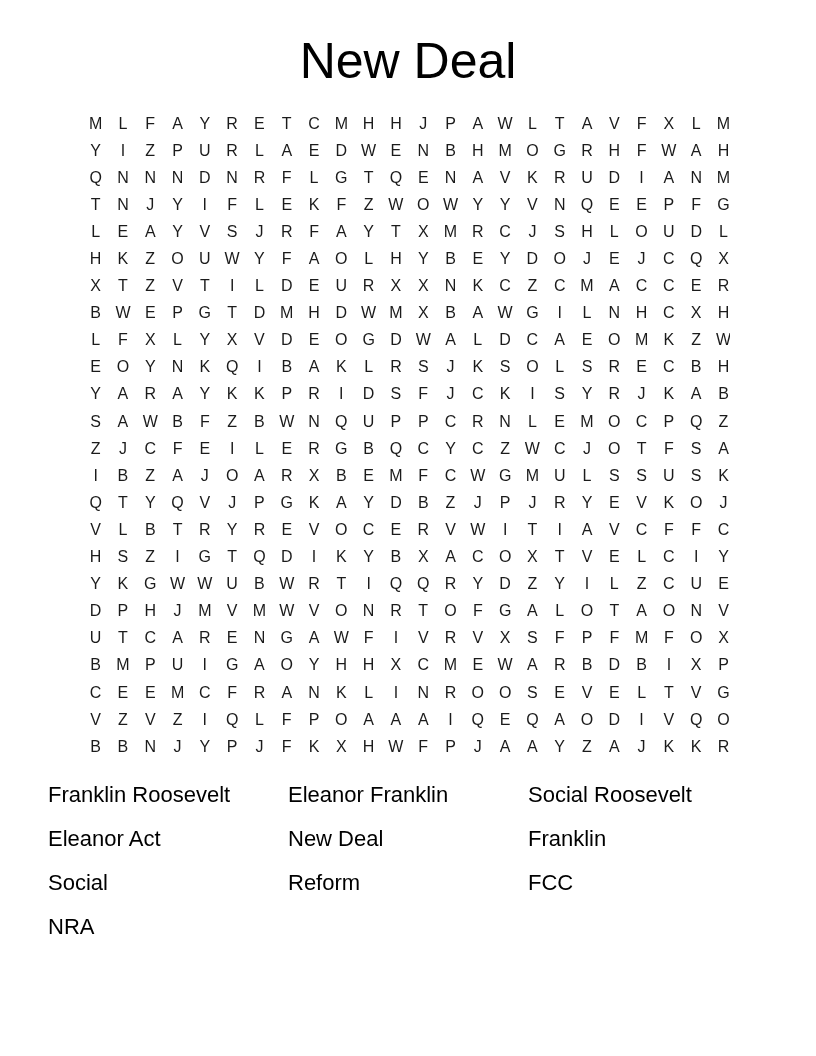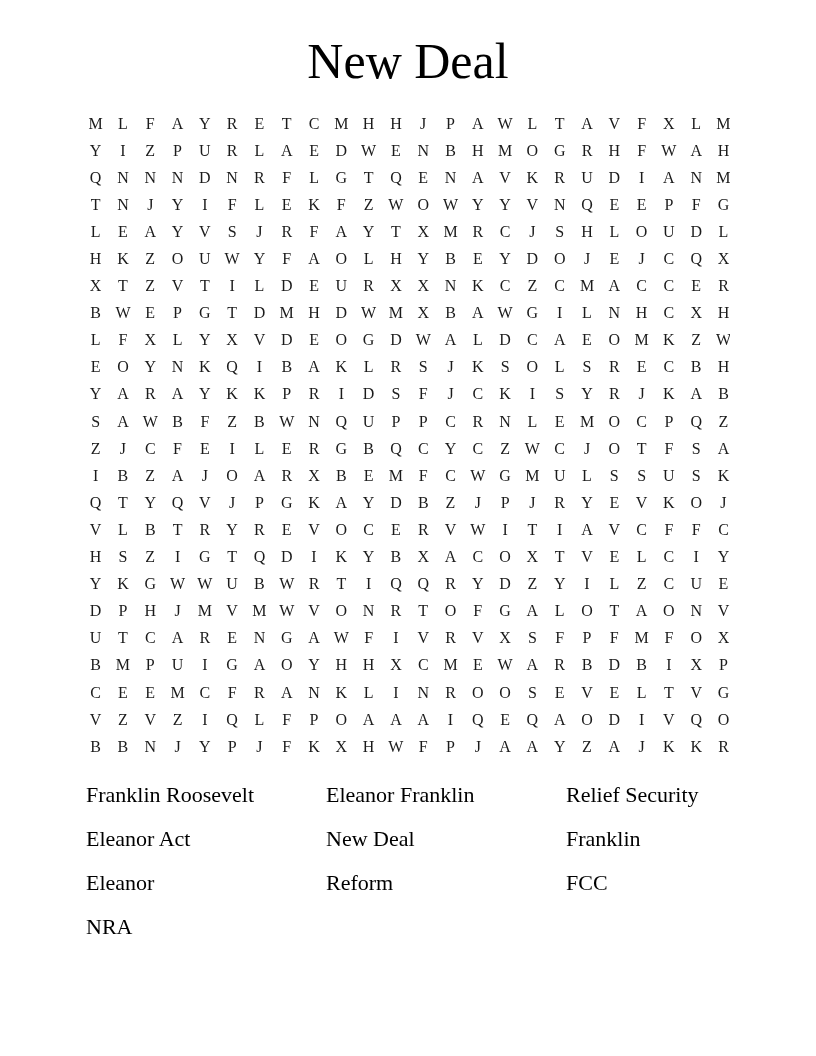--- a/index.html
+++ b/index.html
@@ -6,21 +6,21 @@
     margin: 0;
     padding: 0;
     background: #ffffff;
   }
   .page {
     position: relative;
     width: 730px;
     height: 1056px;
     background: #ffffff;
     overflow: hidden;
-    font-family: Liberation Serif, serif;
+    font-family: Liberation Sans, sans-serif;
     color: #111111;
   }
   .title {
     position: absolute;
     top: 32px;
     left: 0;
     width: 816px;
     text-align: center;
     font-size: 50px;
     font-weight: 500;
@@ -50,21 +50,20 @@
     display: grid;
     grid-template-columns: 240px 240px 240px;
     grid-auto-rows: 44px;
     align-items: center;
   }
   .word {
     font-size: 22px;
     font-weight: 500;
     color: #000000;
     white-space: nowrap;
-    margin-left: 38px;
   }
 </style>
 </head>
 <body>
 
 <div class="page">
   <div class="title">New Deal</div>
 
   <div class="grid">
       <span class="cell">M</span>
@@ -641,22 +640,22 @@
       <span class="cell">A</span>
       <span class="cell">J</span>
       <span class="cell">K</span>
       <span class="cell">K</span>
       <span class="cell">R</span>
     </div>
 
   <div class="word-list">
       <div class="word">Franklin Roosevelt</div>
       <div class="word">Eleanor Franklin</div>
-      <div class="word">Relief Security</div>
+      <div class="word">Social Roosevelt</div>
       <div class="word">Eleanor Act</div>
       <div class="word">New Deal</div>
       <div class="word">Franklin</div>
-      <div class="word">Eleanor</div>
+      <div class="word">Social</div>
       <div class="word">Reform</div>
       <div class="word">FCC</div>
       <div class="word">NRA</div>
     </div>
 </div>
 
 </body></html>

